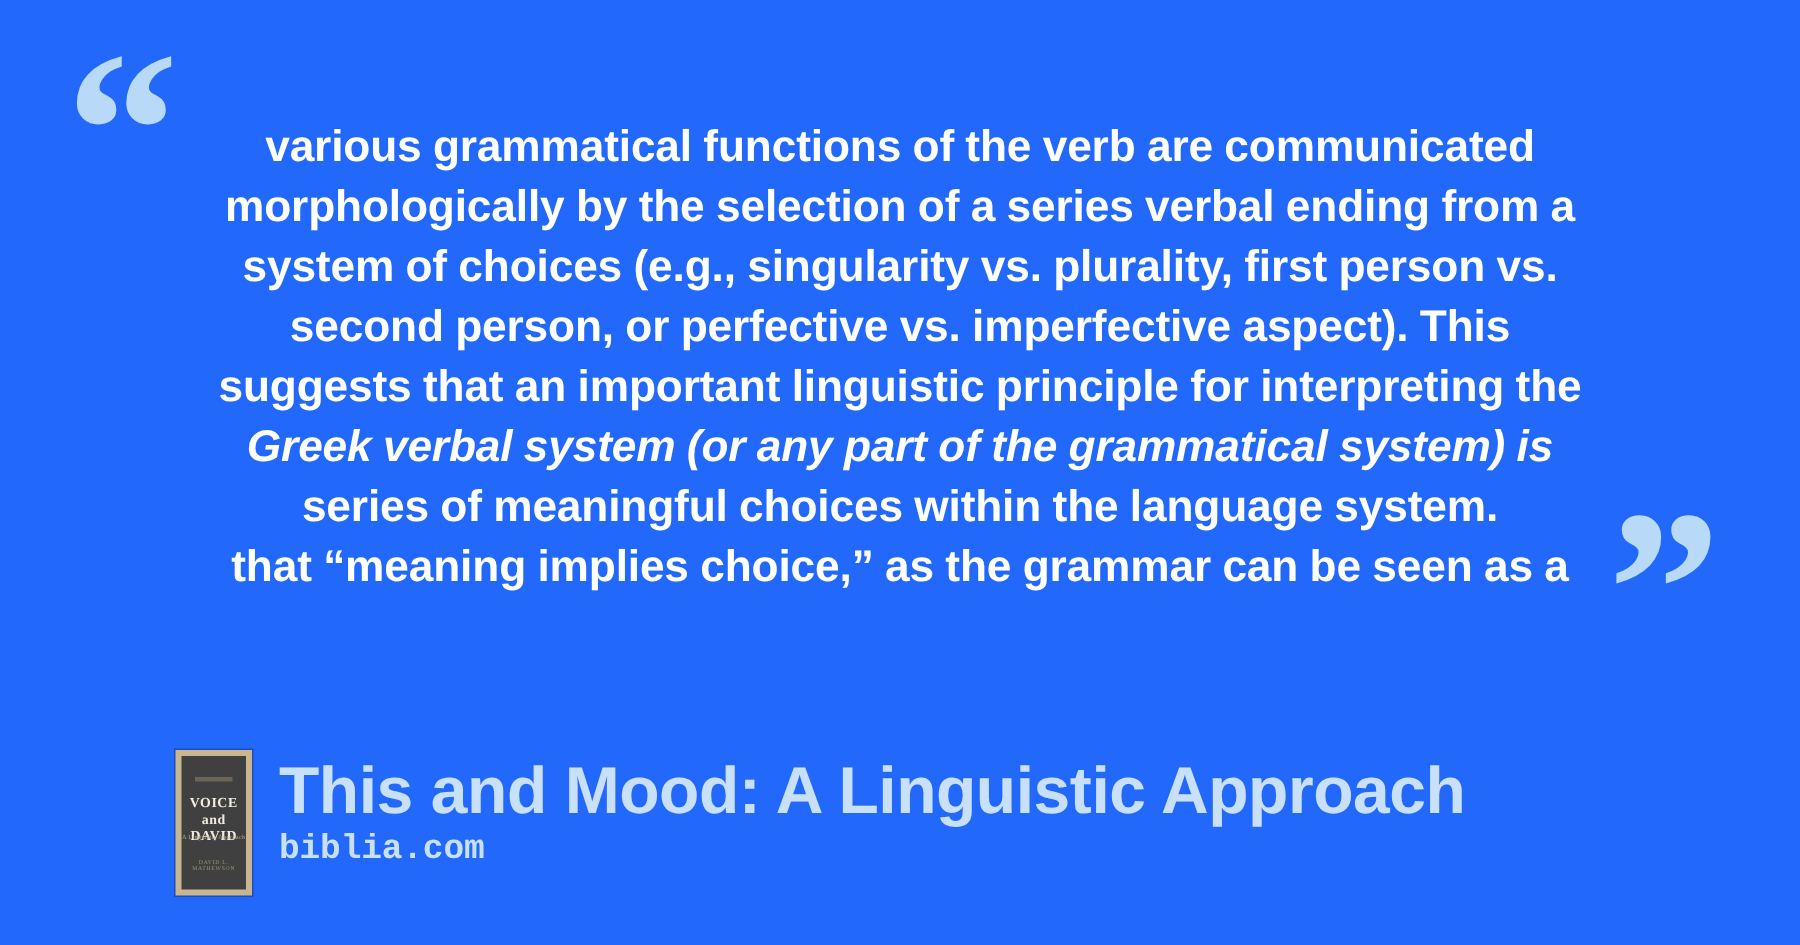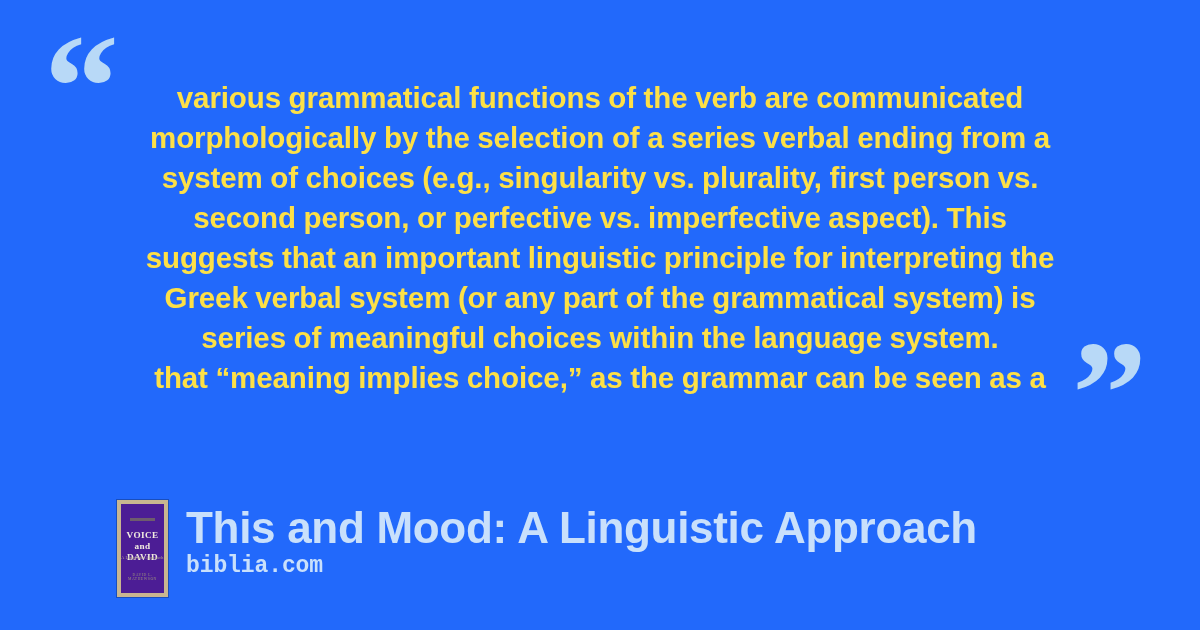--- a/index.html
+++ b/index.html
@@ -78,21 +78,21 @@
     flex: 0 0 auto;
     box-shadow: 0 0 0 1px rgba(0,0,0,0.25);
     overflow: hidden;
   }
   #book-cover .frame-inner {
     position: absolute;
     left: 4px;
     top: 4px;
     right: 4px;
     bottom: 4px;
-    background: #4c1d95;
+    background: #404040;
   }
   #book-cover .bc-top-rule {
     position: absolute;
     left: 9px;
     right: 9px;
     top: 14px;
     height: 3px;
     background: #7a7160;
     opacity: .75;
   }
@@ -155,27 +155,27 @@
     letter-spacing: -0.1px;
   }
 </style>
 </head>
 <body>
 
 <div id="card" style="background: rgb(34, 105, 251);">
 
   <div id="quote-open" class="quote-glyph" style="color: rgb(184, 217, 247);">“</div>
 
-  <div id="quote-body" style="color: #fde047;">
+  <div id="quote-body" style="color: #ffffff;">
     <span style="display: block;">various grammatical functions of the verb are communicated</span>
     <span style="display: block;">morphologically by the selection of a series verbal ending from a</span>
     <span style="display: block;">system of choices (e.g., singularity vs. plurality, first person vs.</span>
     <span style="display: block;">second person, or perfective vs. imperfective aspect). This</span>
     <span style="display: block;">suggests that an important linguistic principle for interpreting the</span>
-    <span style="display: block;">Greek verbal system (or any part of the grammatical system) is</span>
+    <span style="display: block; font-style: italic;">Greek verbal system (or any part of the grammatical system) is</span>
     <span style="display: block;">series of meaningful choices within the language system.</span>
     <span style="display: block;">that “meaning implies choice,” as the grammar can be seen as a</span>
   </div>
 
   <div id="quote-close" class="quote-glyph" style="color: rgb(184, 217, 247);">”</div>
 
   <div id="footer">
 
     <div id="book-cover">
       <div class="frame-inner">

